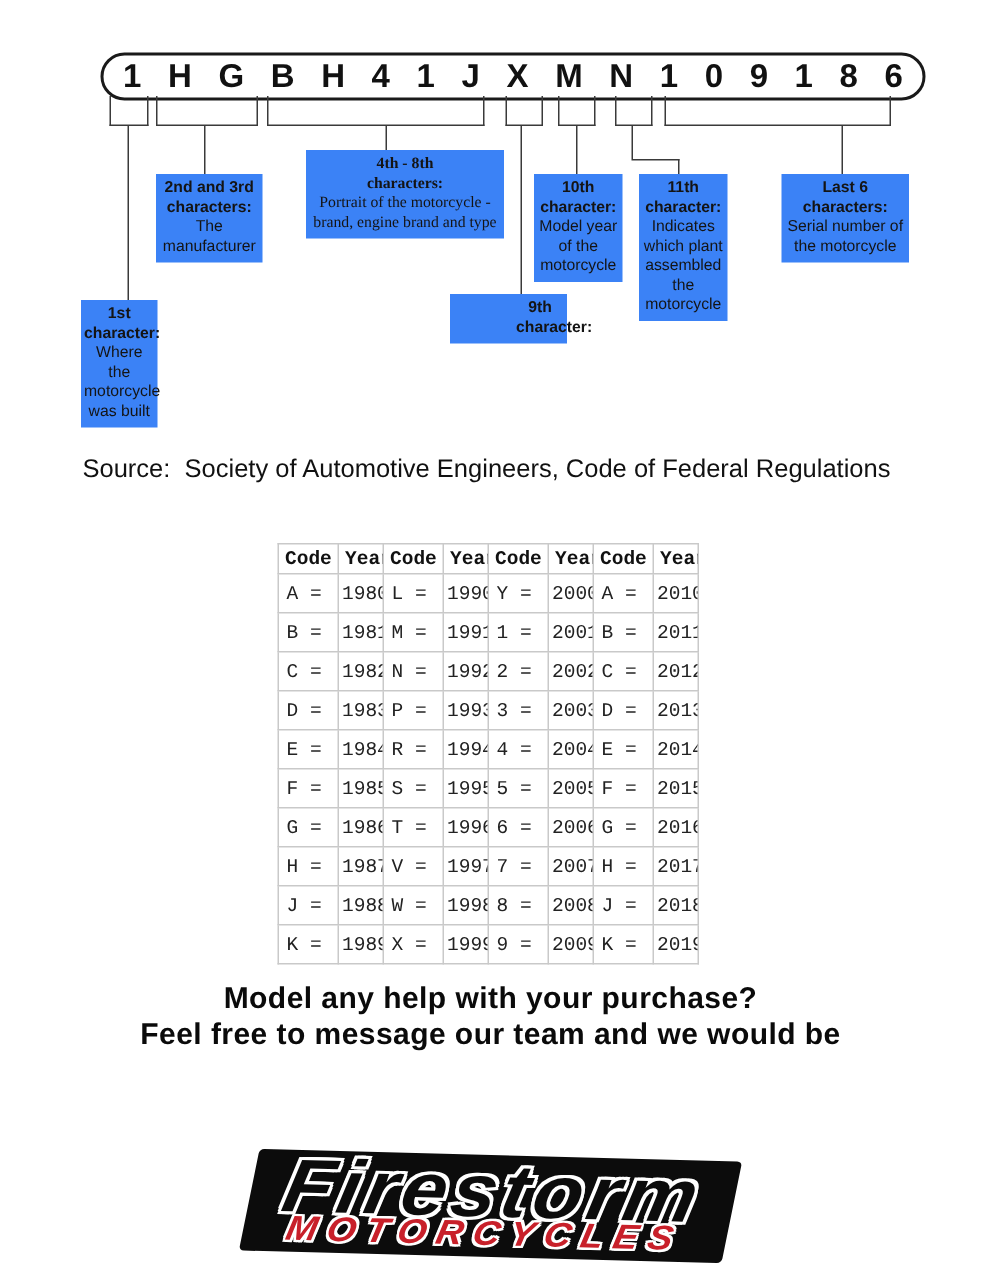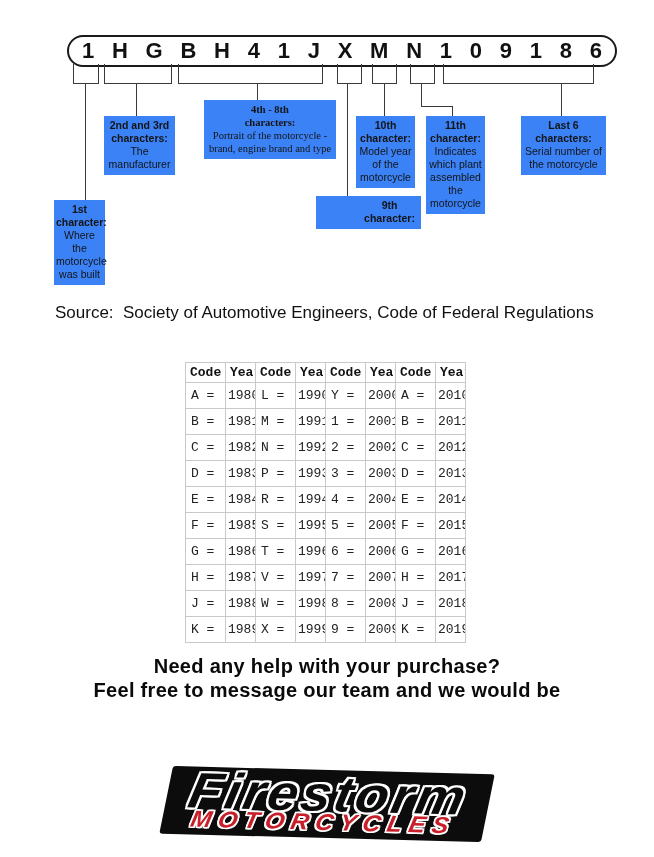--- a/index.html
+++ b/index.html
@@ -28,21 +28,21 @@
   #s6b{left:421px;top:106px;width:32px;height:0;border-left:none;border-top:1.5px solid #3a3a3a;}
   #s6c{left:452px;top:106px;height:10px;}
   #s7{left:561px;top:84px;height:32px;}
 
   .callout{position:absolute;background:#3b82f6;text-align:center;color:#141414;
            font-size:10.5px;line-height:13px;padding:3px 2px 4px;box-sizing:border-box;}
   .callout-title{font-weight:bold;}
   #c1{left:54px;top:200px;width:51px;}
   #c2{left:104px;top:116px;width:71px;}
   #c3{left:204px;top:100px;width:132px;font-family:Liberation Serif, serif;}
-  #c4{left:316px;top:196px;width:105px;padding-left:44px;}
+  #c4{left:300px;top:196px;width:78px;padding-left:44px;}
   #c5{left:356px;top:116px;width:59px;}
   #c6{left:426px;top:116px;width:59px;}
   #c7{left:521px;top:116px;width:85px;}
 
   .source{position:absolute;left:55px;top:303px;font-size:17px;color:#111;white-space:pre-wrap;}
 
   
   .year-table{position:absolute;left:185px;top:362px;width:281px;border-collapse:collapse;
               font-size:13px;color:#222;table-layout:fixed;font-family:Liberation Mono, monospace;}
   .year-table th,.year-table td{border:1px solid #c9c9c9;overflow:hidden;white-space:nowrap;}
@@ -292,21 +292,21 @@
           <td class="year">1999</td>
           <td class="code">9 =</td>
           <td class="year">2009</td>
           <td class="code">K =</td>
           <td class="year">2019</td>
         </tr>
       </tbody>
   </table>
 
   <div class="help">
-    <div>Need any help with your purchase?</div>
+    <div>Model any help with your purchase?</div>
     <div>Feel free to message our team and we would be</div>
   </div>
 
   <div class="logo-wrap">
     <div class="logo">
       <div class="logo-top">Firestorm</div>
       <div class="logo-bottom">MOTORCYCLES</div>
     </div>
   </div>
 

